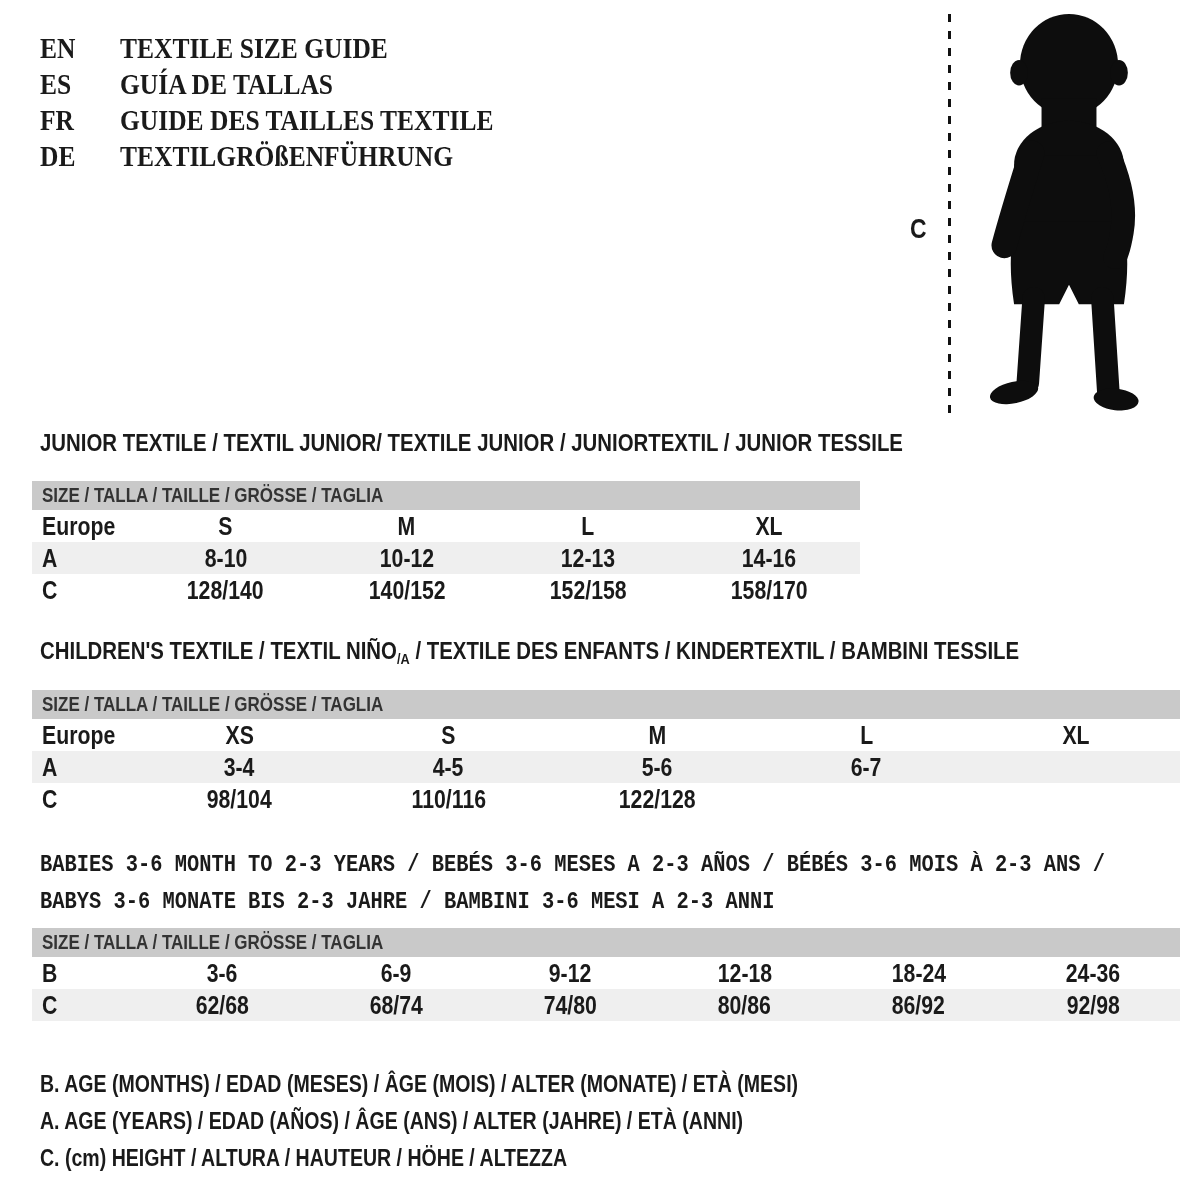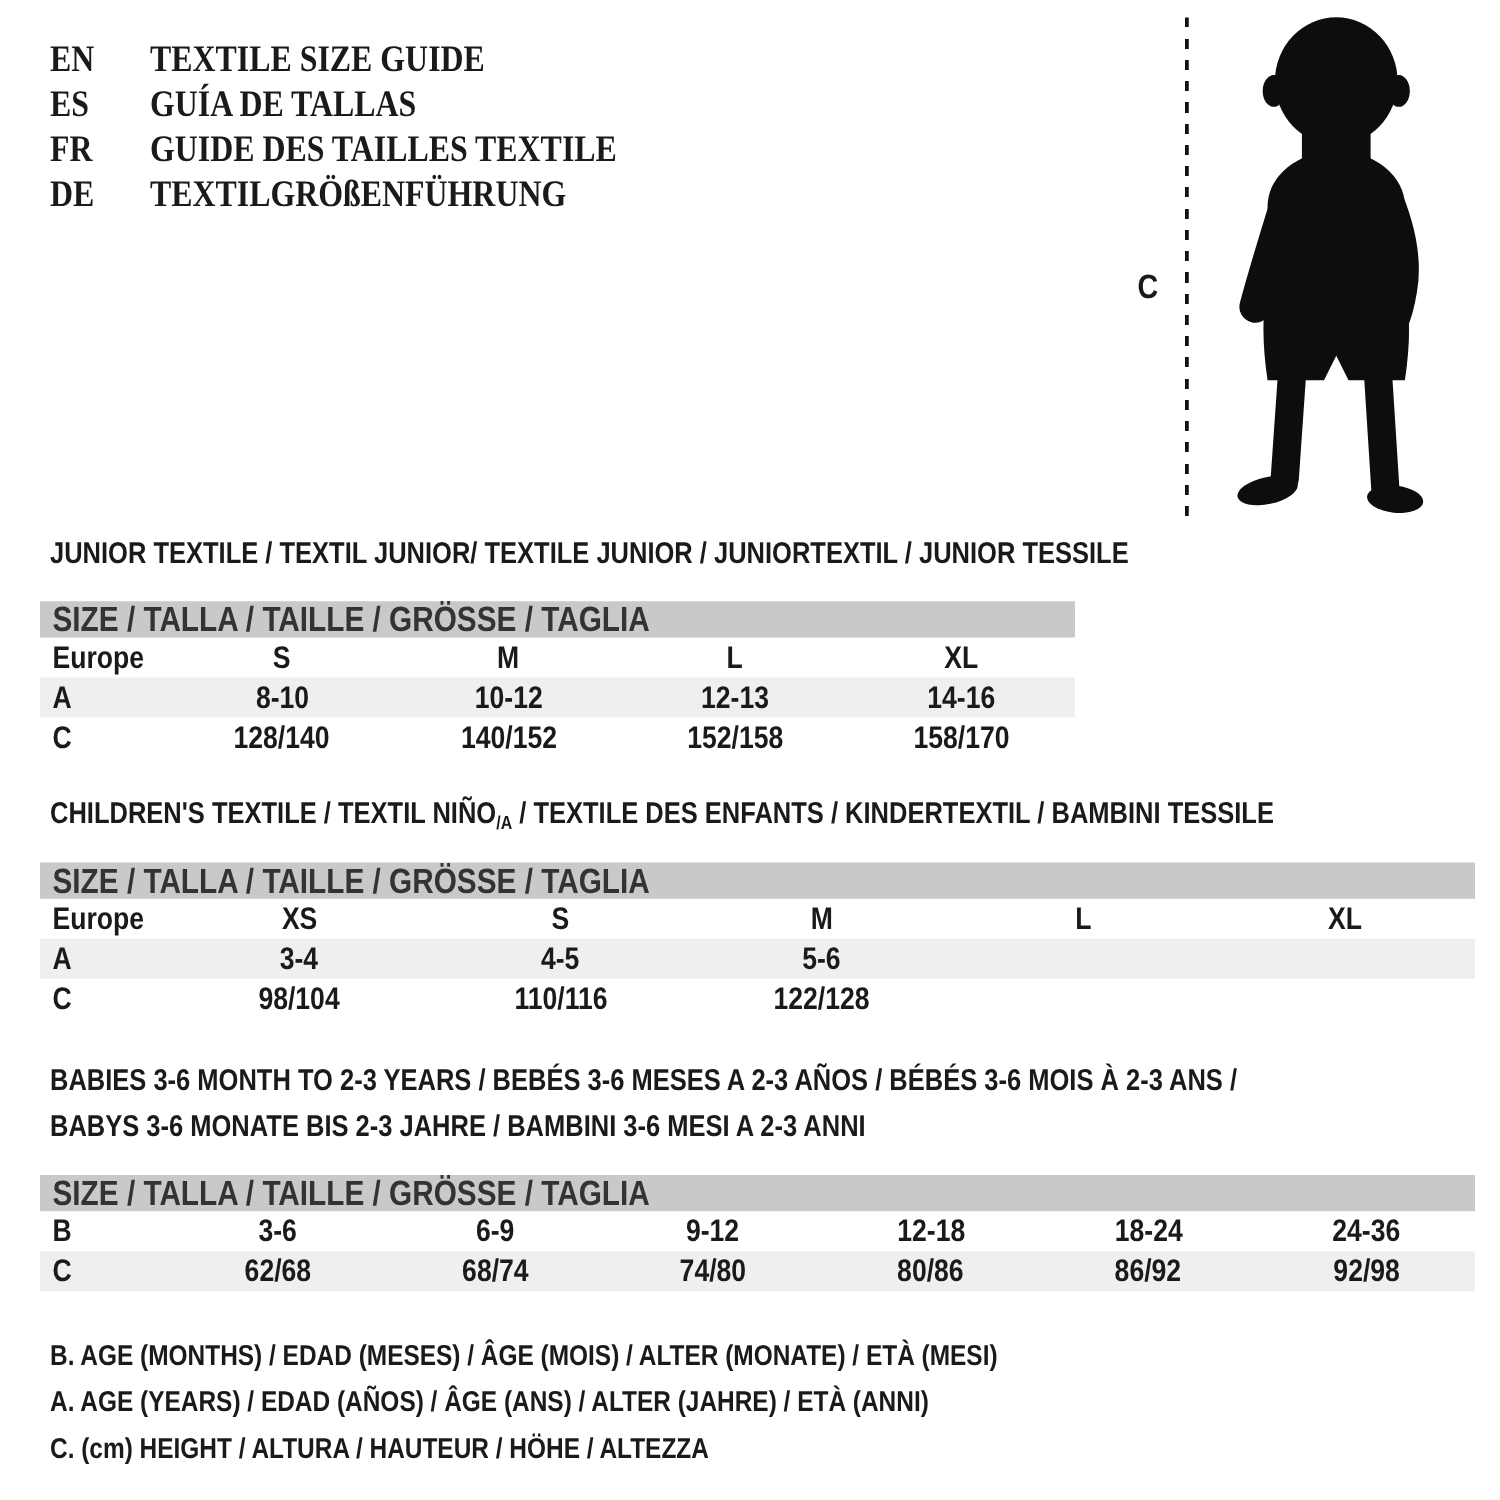--- a/index.html
+++ b/index.html
@@ -26,27 +26,27 @@
   .figure svg{position:absolute;left:68px;top:0;}
 
   
   .section{position:absolute;left:32px;}
   #sec-junior{top:428px;width:828px;}
   #sec-children{top:636px;width:1148px;}
   #sec-babies{top:846px;width:1148px;}
   .sec-title{font-size:24px;line-height:30px;padding-left:8px;white-space:nowrap;}
   #sec-junior .sec-title{margin-bottom:23px;}
   #sec-children .sec-title{margin-bottom:16px;}
-  #sec-babies .sec-title-block{margin-bottom:20px;}
+  #sec-babies .sec-title-block{margin-bottom:8px;font-family:Liberation Mono, monospace;}
   .sec-title-line{font-size:24px;line-height:37px;padding-left:8px;white-space:nowrap;}
   .subscript{font-size:15px;vertical-align:-5px;}
 
   .size-bar{
     background:#c9c9c9;height:29px;display:flex;align-items:center;
-    padding-left:10px;font-size:28px;color:#333333;
+    padding-left:10px;font-size:20px;color:#333333;
   }
   .grid-row{display:grid;align-items:center;height:32px;font-size:25px;}
   .grid-row.shaded{background:#efefef;}
   .cols-4{grid-template-columns:103px repeat(4,1fr);}
   .cols-5{grid-template-columns:103px repeat(5,1fr);}
   .cols-6{grid-template-columns:103px repeat(6,1fr);}
   .cell{text-align:center;}
   .cell.label{text-align:left;padding-left:10px;}
 
   
@@ -140,20 +140,21 @@
     <div class="cell"><span class="cond-c">S</span></div>
     <div class="cell"><span class="cond-c">M</span></div>
     <div class="cell"><span class="cond-c">L</span></div>
     <div class="cell"><span class="cond-c">XL</span></div>
   </div>
   <div class="grid-row cols-5 shaded">
     <div class="cell label"><span class="cond">A</span></div>
     <div class="cell"><span class="cond-c">3-4</span></div>
     <div class="cell"><span class="cond-c">4-5</span></div>
     <div class="cell"><span class="cond-c">5-6</span></div>
+    <div class="cell"><span class="cond-c">6-7</span></div>
   </div>
   <div class="grid-row cols-5">
     <div class="cell label"><span class="cond">C</span></div>
     <div class="cell"><span class="cond-c">98/104</span></div>
     <div class="cell"><span class="cond-c">110/116</span></div>
     <div class="cell"><span class="cond-c">122/128</span></div>
   </div>
 </div>
 
 <div class="section" id="sec-babies">

